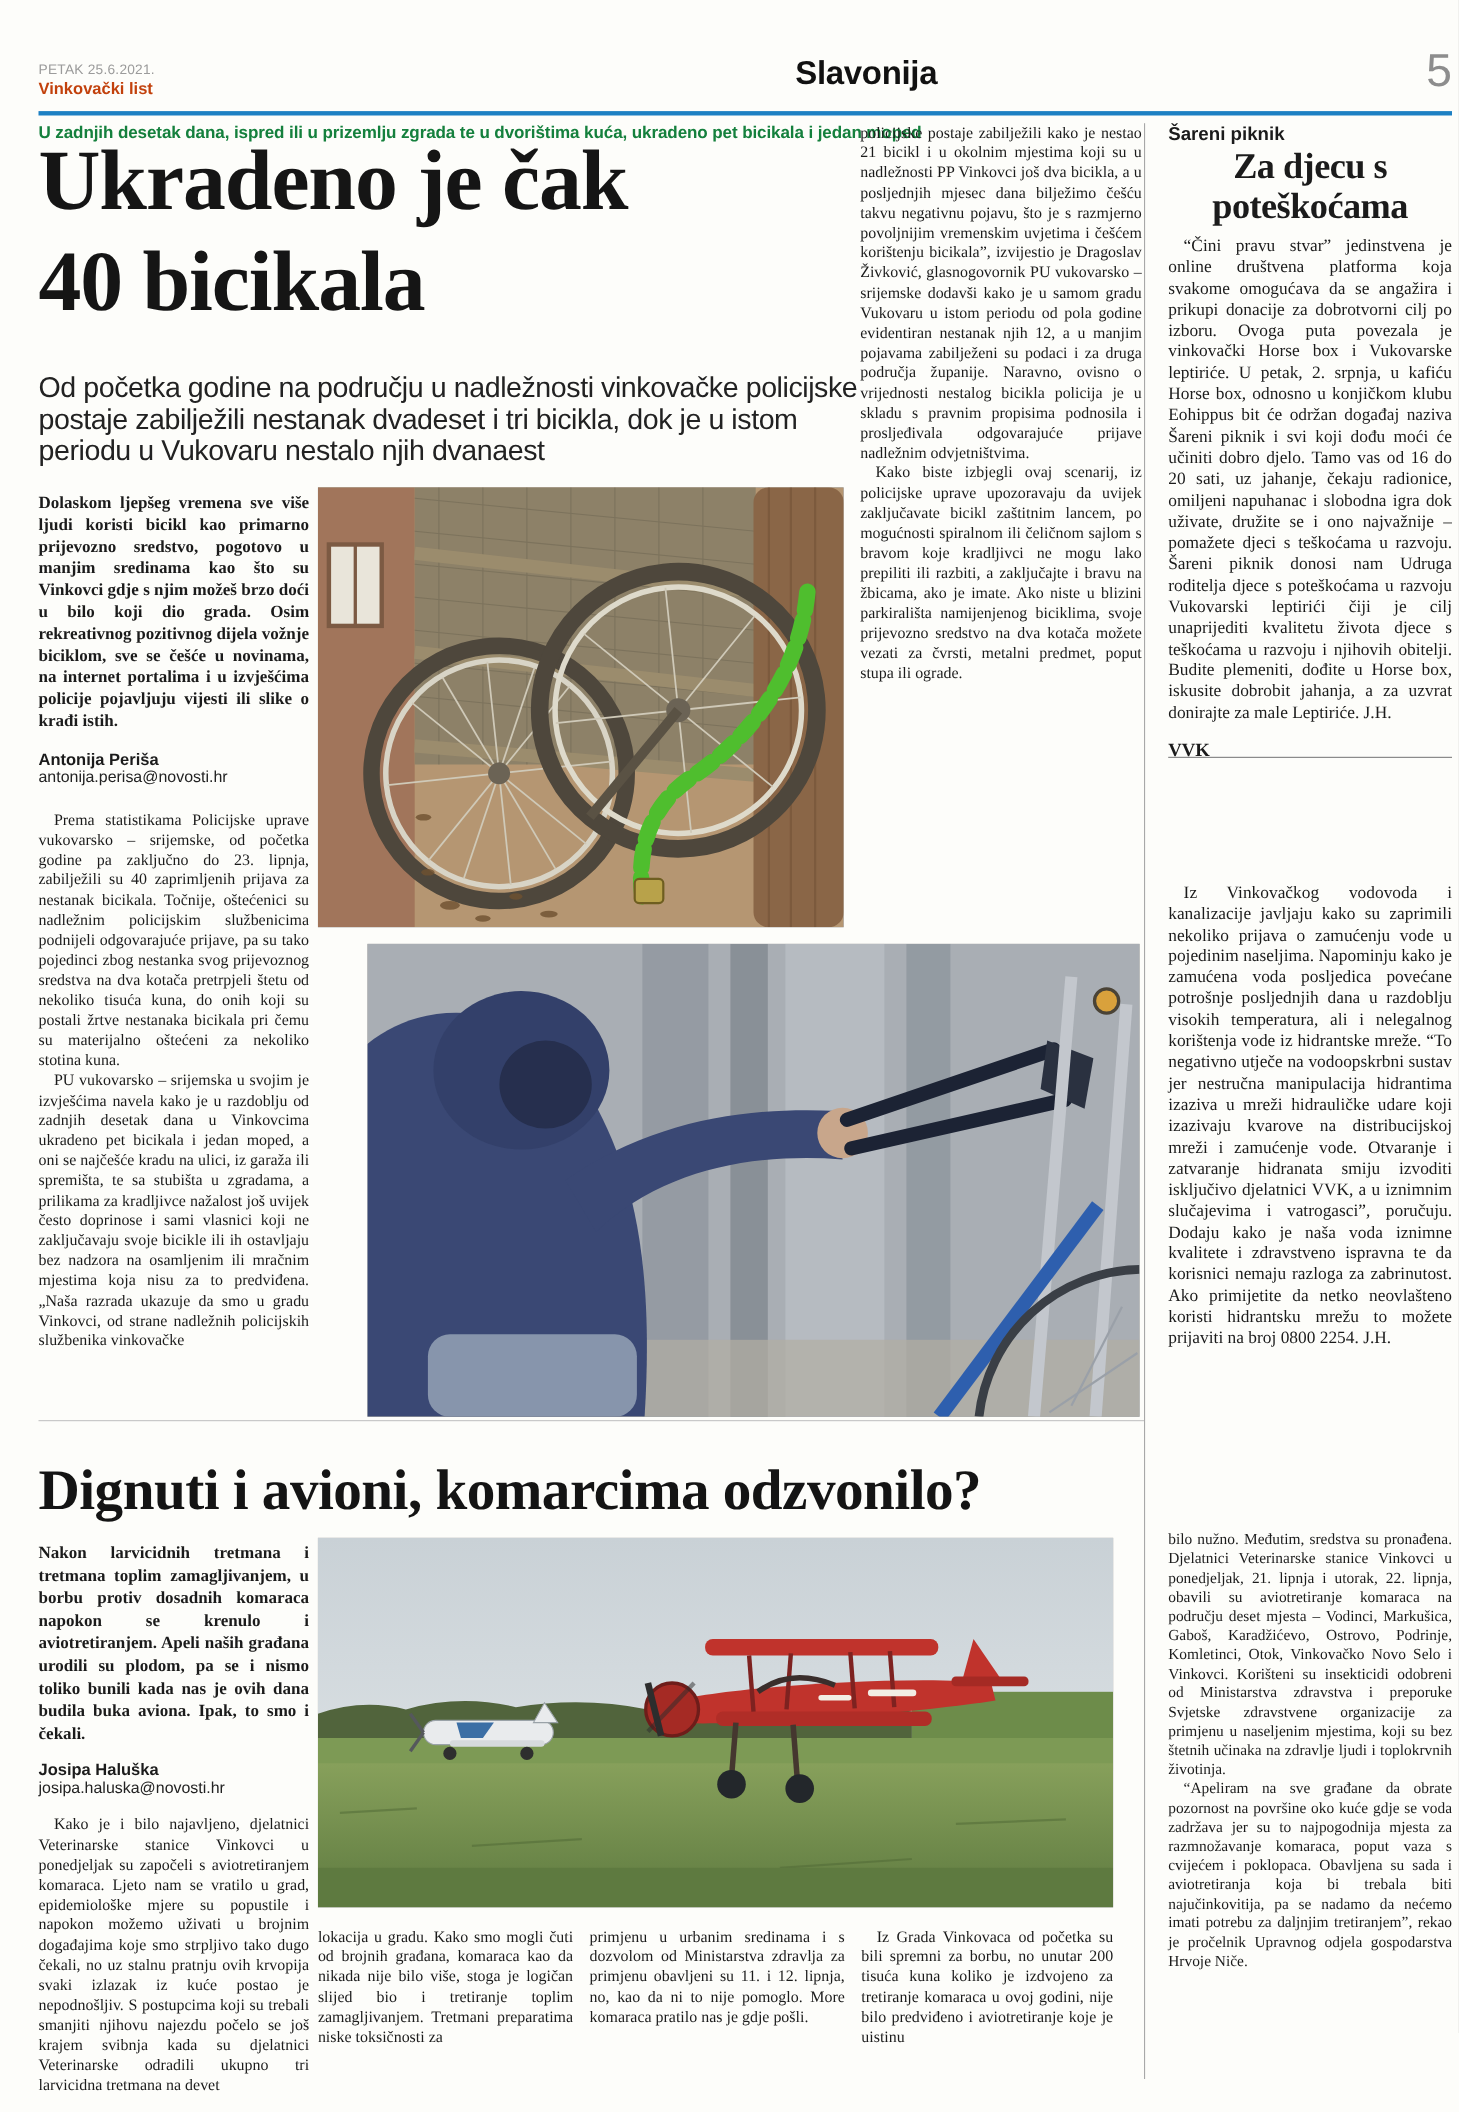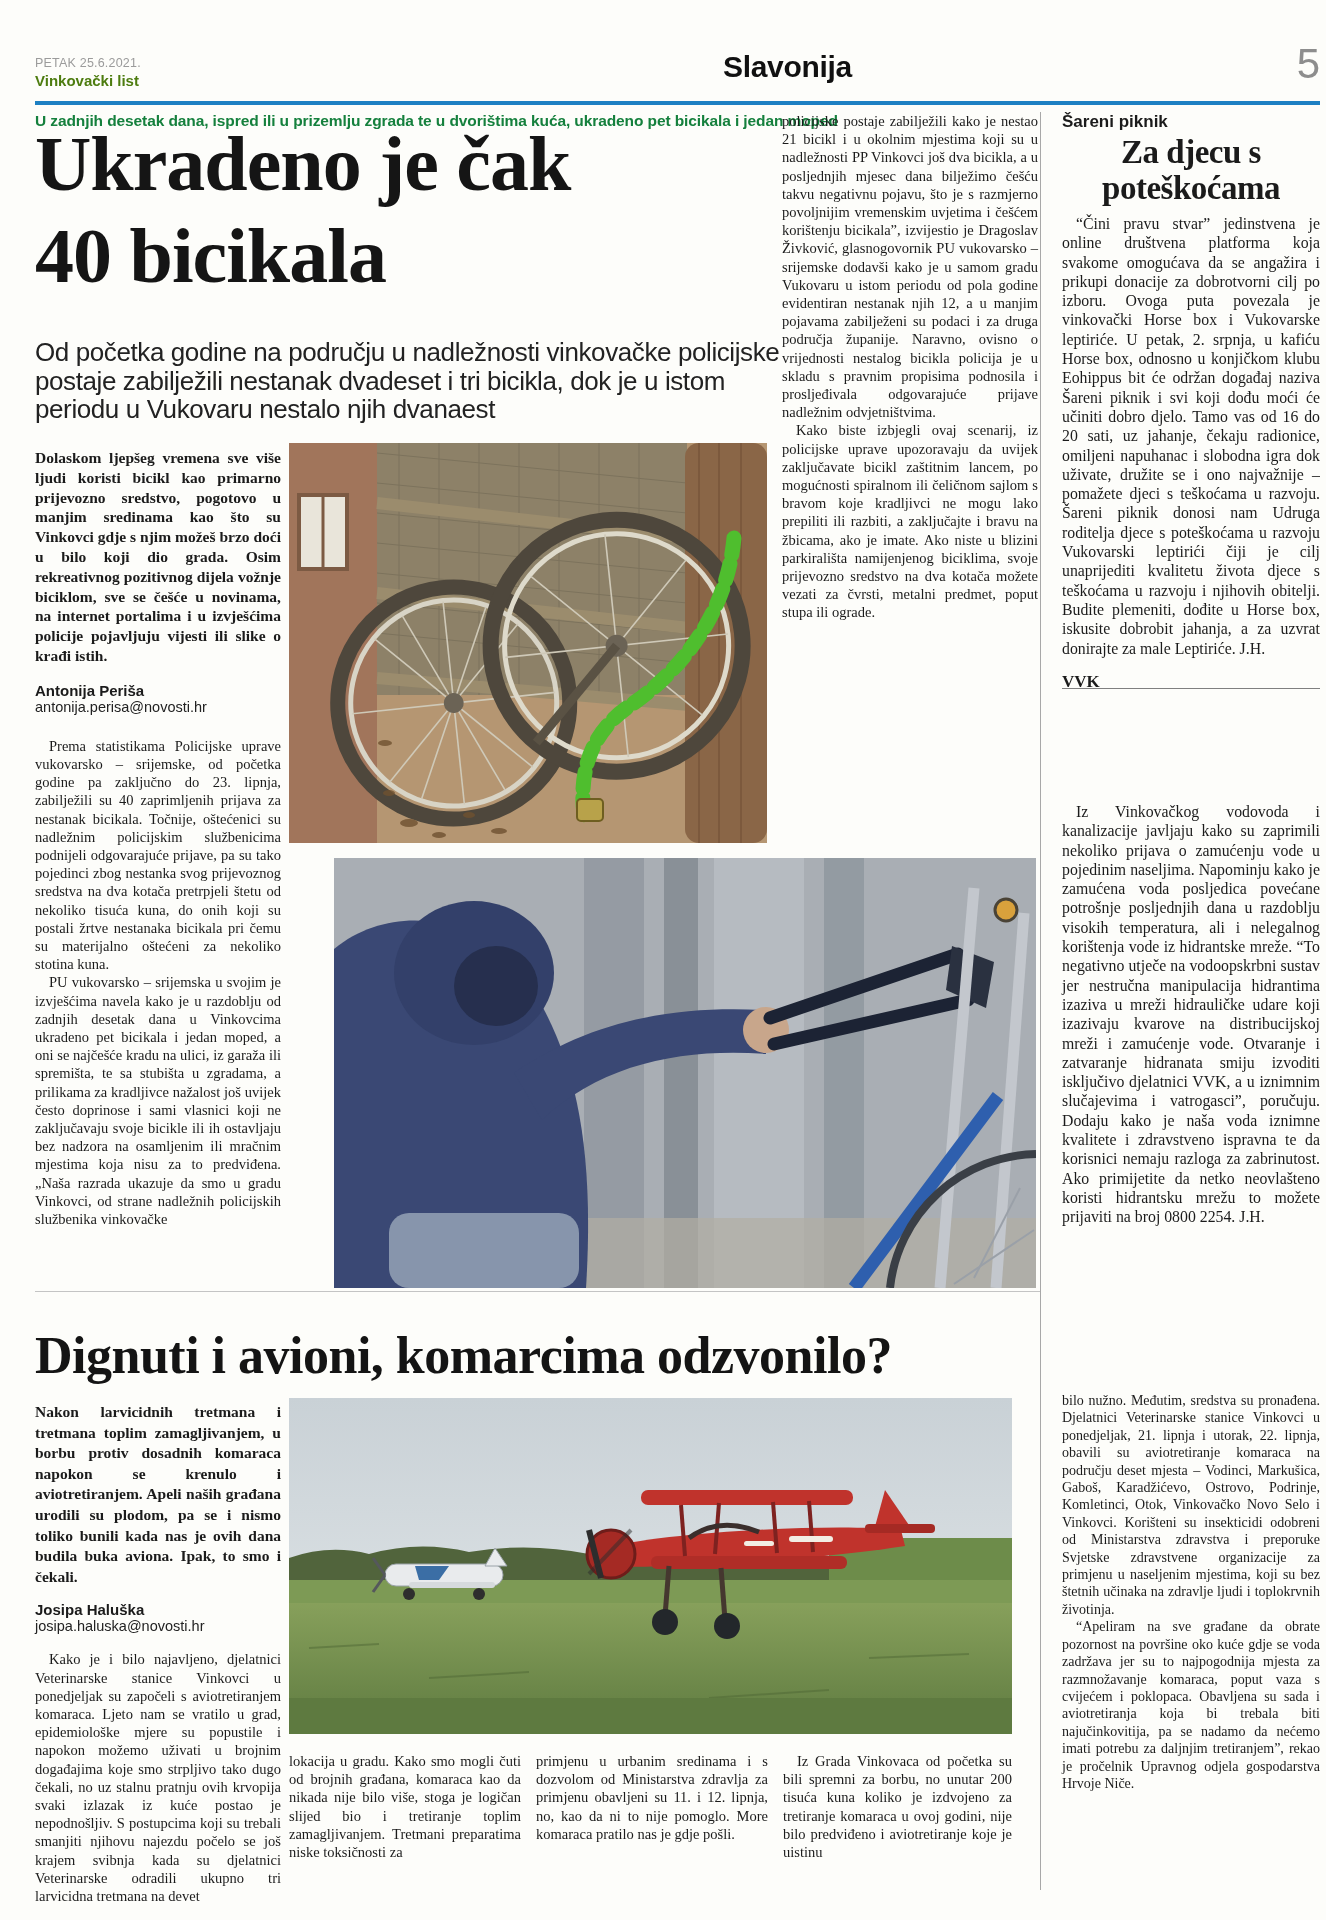--- a/index.html
+++ b/index.html
@@ -6,21 +6,21 @@
   #page{
     position:relative;width:1326px;height:1920px;margin:0 auto;
     background:#fdfdfa;overflow:hidden;
     font-family:"Liberation Serif", serif;color:#1b1b1b;
   }
   .abs{position:absolute;}
   .sans{font-family:"Liberation Sans", sans-serif;}
   .just{text-align:justify;text-justify:inter-word;hyphens:auto;}
   
   .hdr-date{font-size:12.5px;color:#9b9b9b;letter-spacing:.2px;}
-  .hdr-pub{font-size:15px;font-weight:bold;color:#4d7c0f;}
+  .hdr-pub{font-size:15px;font-weight:bold;color:#c2410c;}
   .hdr-section{font-size:30px;font-weight:bold;color:#111;text-align:center;letter-spacing:-.3px;}
   .hdr-num{font-size:42px;color:#8d8d8d;text-align:right;font-family:"Liberation Sans",sans-serif;}
   .blue-rule{background:#1d80c3;}
   
   .kicker{font-size:15.5px;font-weight:bold;color:#15803d;font-family:"Liberation Sans",sans-serif;letter-spacing:-.1px;}
   .head1{font-size:78px;font-weight:bold;line-height:92px;letter-spacing:-1px;color:#151515;}
   .lede{font-size:26px;line-height:28.5px;color:#222;font-family:"Liberation Sans",sans-serif;letter-spacing:-.4px;}
   .body-t{font-size:14.5px;line-height:18.2px;}
   .body-t p{margin:0;}
   .intro-b{font-size:15.5px;line-height:19.8px;font-weight:bold;}

